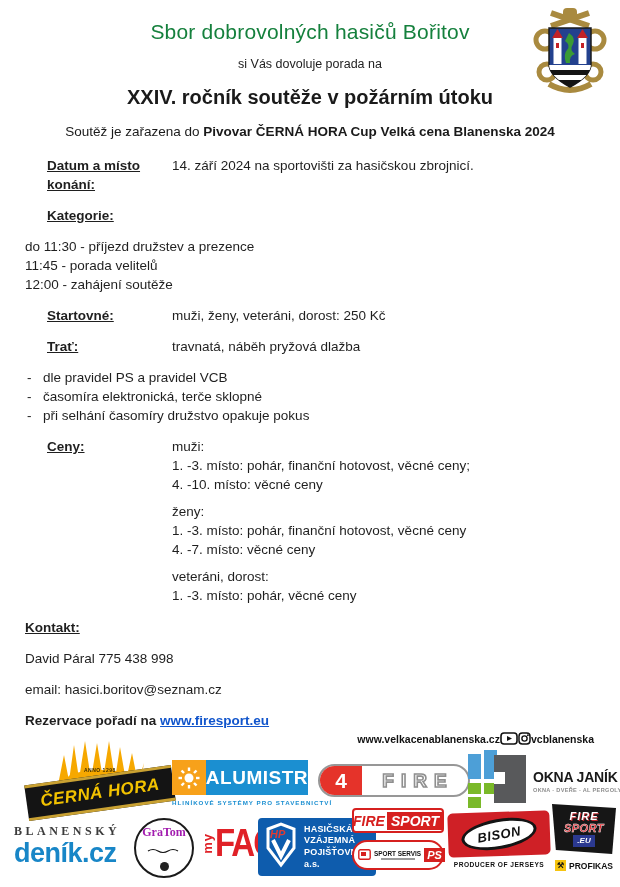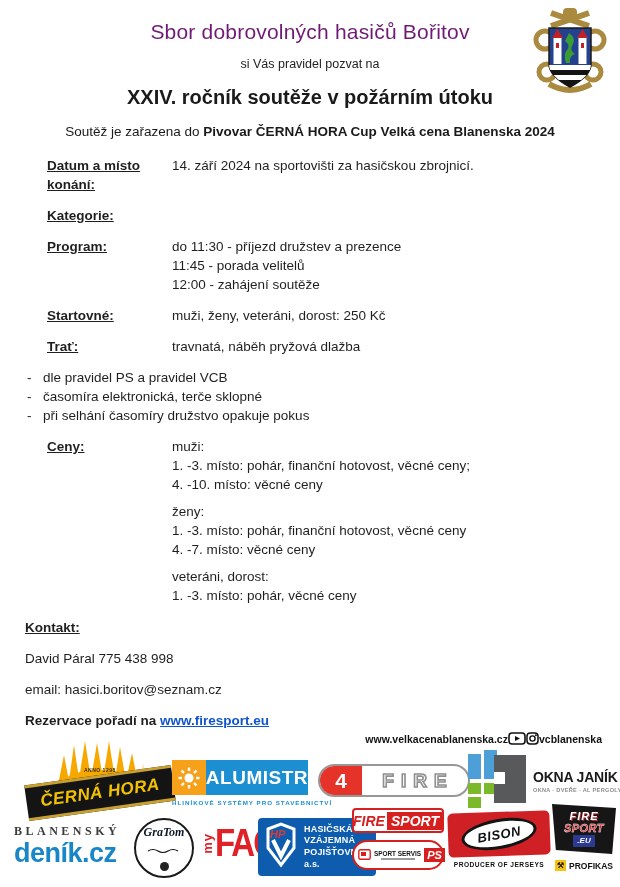--- a/index.html
+++ b/index.html
@@ -4,21 +4,21 @@
 <style>
   * { margin:0; padding:0; box-sizing:border-box; }
   html,body { background:#ffffff; }
   .page {
     position:relative; width:620px; height:887px; margin:0 auto;
     background:#ffffff; overflow:hidden;
     font-family:"Liberation Sans", sans-serif; color:#1f1f1f;
   }
   
   .header { text-align:center; padding-top:20px; }
-  .title { font-size:21px; font-weight:400; color:#701a75; letter-spacing:0.2px; }
+  .title { font-size:21px; font-weight:400; color:#15803d; letter-spacing:0.2px; }
   .subtitle { font-size:12.5px; margin-top:13px; color:#222; }
   .heading { font-size:20px; font-weight:700; margin-top:15px; color:#1a1a1a; }
   .series { font-size:13.5px; margin-top:15px; color:#1a1a1a; }
   .series .b { font-weight:700; }
   .emblem { position:absolute; top:8px; right:13px; }
 
   
   .details { margin:17px 25px 0 25px; font-size:13.5px; line-height:19px; }
   .row { display:flex; margin-bottom:12px; }
   .label { width:147px; flex-shrink:0; font-weight:700; text-decoration:underline;padding-left:22px; }
@@ -30,21 +30,21 @@
 
   
   .contact { margin:13px 25px 0 25px; font-size:13.5px; line-height:19px; }
   .contact > div { margin-bottom:12px; }
   .contact-label { font-weight:700; text-decoration:underline; }
   .reservation { font-weight:700; }
   .reservation a { color:#1155cc; text-decoration:underline; font-weight:700; }
 
   
   .footer { position:absolute; left:0; top:728px; width:620px; height:159px; }
-  .webline { position:absolute; top:4px; right:18px; display:flex; align-items:center; 
+  .webline { position:absolute; top:4px; right:26px; display:flex; align-items:center; 
              font-size:10.5px; font-weight:700; color:#111; }
   .webline svg { display:block; }
 
   .sp { position:absolute; }
 
   
   .ch { left:26px; top:13px; width:150px; height:84px; }
   .ch-rays { position:absolute; left:32px; top:0; }
   .ch-anno { position:absolute; left:58px; top:26px; font-size:5px; font-weight:700; color:#3a2a00; letter-spacing:0.5px; }
   .ch-banner { position:absolute; left:0; top:34px; width:148px; height:36px; background:#141414;
@@ -74,21 +74,21 @@
   .oj-text .oj-tag { font-size:5.6px; color:#8d8d8d; font-weight:700; letter-spacing:0.3px; margin-top:2px; white-space:nowrap; }
 
   
   .dk { left:14px; top:96px; }
   .dk-region { font-family:"Liberation Serif", serif; font-size:12px; font-weight:700; color:#3c3c3c; letter-spacing:3.5px; }
   .dk-name { font-size:27px; font-weight:800; color:#1886c7; letter-spacing:-0.5px; line-height:1.05; }
 
   
   .gt { left:134px; top:90px; width:60px; height:60px; border:2px solid #1a1a1a; border-radius:50%;
         display:flex; flex-direction:column; align-items:center; justify-content:center; background:#fff; }
-  .gt-name { font-family:"Liberation Serif", serif; font-style:italic; font-weight:700; font-size:12px; color:#0f172a; }
+  .gt-name { font-family:"Liberation Serif", serif; font-weight:700; font-size:12px; color:#a21caf; }
   .gt-dot { width:9px; height:9px; border-radius:50%; background:#222; margin-top:4px; }
 
   
   .mf { left:200px; top:96px; display:flex; align-items:center; }
   .mf-my { writing-mode:vertical-rl; transform:rotate(180deg); color:#e02127; font-weight:800; font-size:13px; letter-spacing:1px; }
   .mf-face { color:#e02127; font-weight:800; font-size:33px; letter-spacing:-2px; transform:scaleY(1.2); }
 
   
   .hvp { left:258px; top:90px; width:118px; height:58px; background:#0e5cad; border-radius:4px;
          display:flex; align-items:center; gap:6px; padding:11px 6px; }
@@ -160,40 +160,39 @@
       <rect x="23" y="35" width="3" height="5" fill="#c22126"></rect>
       <polygon points="44,30 49.5,21 55,30" fill="#c22126"></polygon>
       <rect x="45.5" y="30" width="8" height="26" fill="#ffffff"></rect>
       <rect x="48" y="35" width="3" height="5" fill="#c22126"></rect>
       <path d="M36 25 q7 5 4 11 q-4 6 2 10 q-6 2 -5 9 l-4 0 q-3 -9 1 -13 q4 -5 -2 -9 z" fill="#3a9a35"></path>
     </svg>
   </span>
 
   <div class="header">
     <div class="title">Sbor dobrovolných hasičů Bořitov</div>
-    <div class="subtitle">si Vás pravidel pozvat na</div>
+    <div class="subtitle">si Vás dovoluje porada na</div>
     <div class="heading">XXIV. ročník soutěže v požárním útoku</div>
     <div class="series"><span>Soutěž je zařazena do </span><span class="b">Pivovar ČERNÁ HORA Cup Velká cena Blanenska 2024</span></div>
   </div>
 
   <div class="details">
 
     <div class="row">
       <div class="label">Datum a místo konání:</div>
       <div class="value">
           <div>14. září 2024 na sportovišti za hasičskou zbrojnicí.</div>
         </div>
     </div>
 
     <div class="row">
       <div class="label">Kategorie:</div>
     </div>
 
     <div class="row">
-      <div class="label">Program:</div>
       <div class="value">
         <div>do 11:30 - příjezd družstev a prezence</div>
         <div>11:45 - porada velitelů</div>
         <div>12:00 - zahájení soutěže</div>
       </div>
     </div>
 
     <div class="row">
       <div class="label">Startovné:</div>
       <div class="value">

